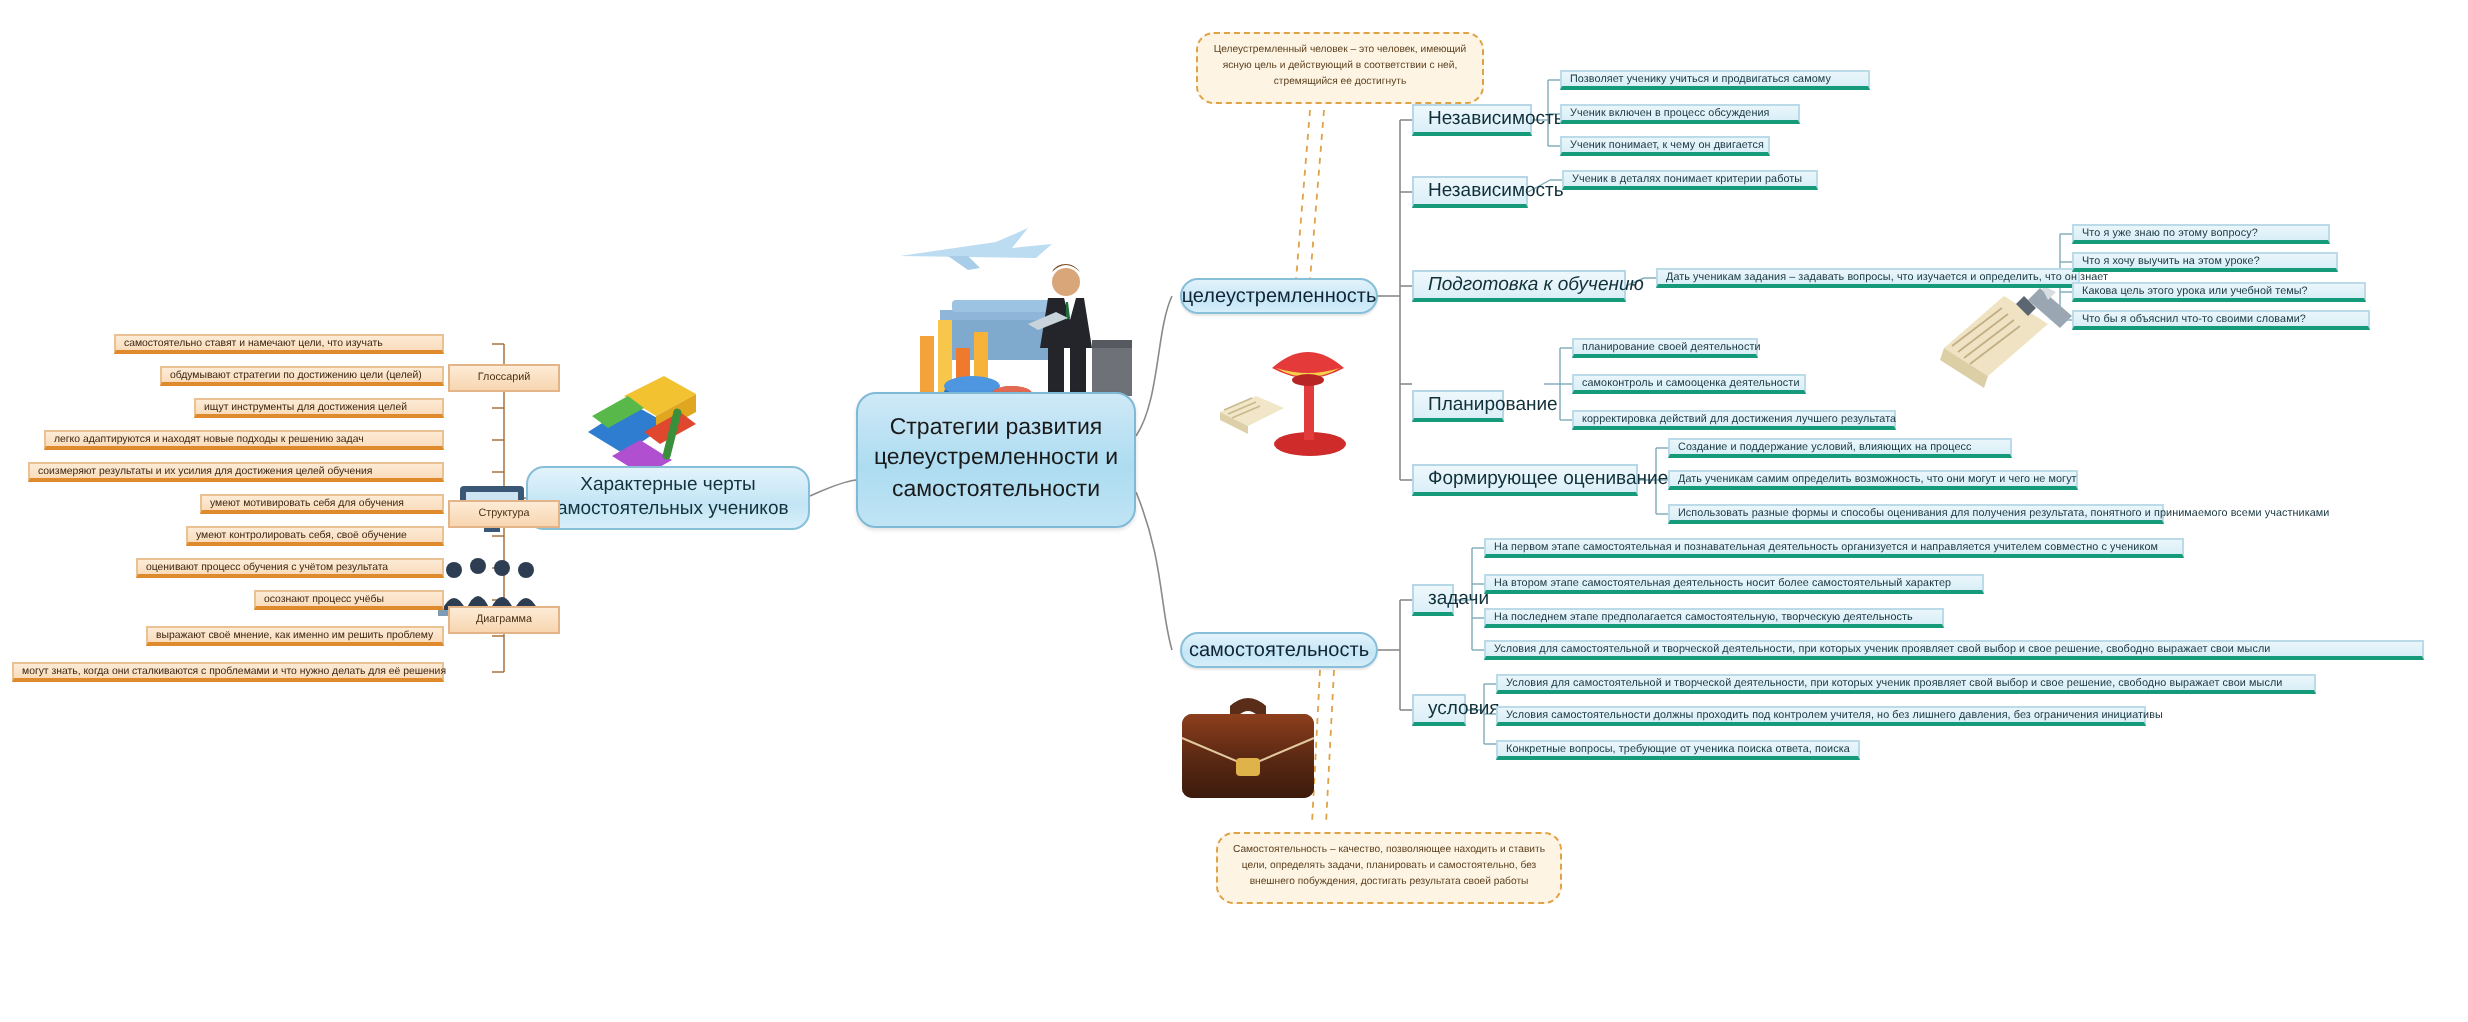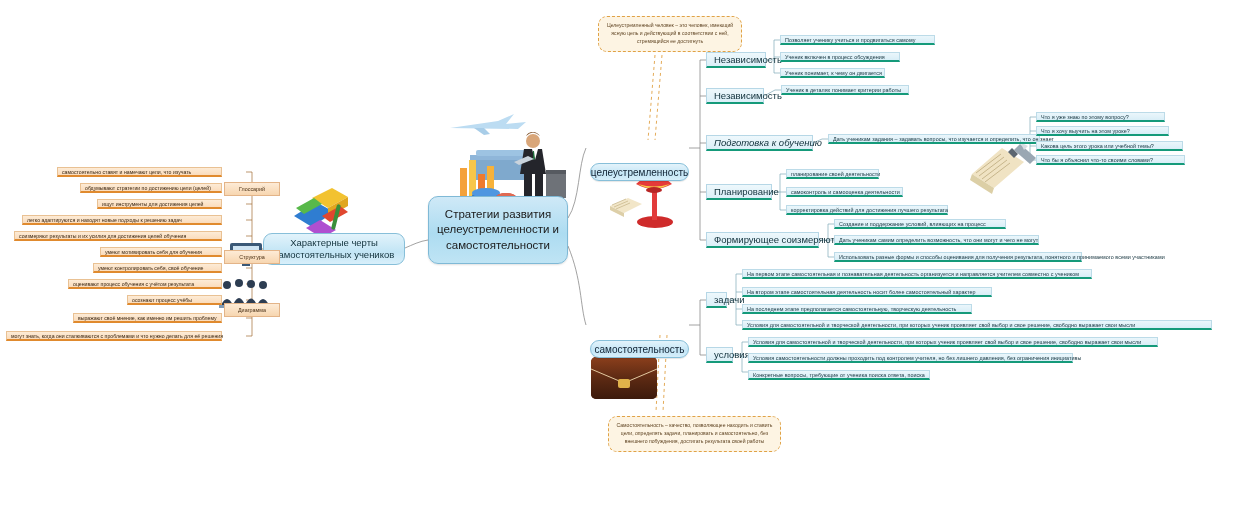--- a/index.html
+++ b/index.html
@@ -28,21 +28,20 @@
   }
 
   
   .pill{
     background:linear-gradient(180deg,#e3f3fb 0%,#c4e6f6 60%,#d6eefa 100%);
     border:1px solid #87bfd9;border-radius:9px;
     font-size:10px;color:#123;
     padding:3px 8px;height:18px;
     display:flex;align-items:center;justify-content:center;
     box-shadow:0 1px 1px rgba(0,0,0,.10);
-    margin-top:24px;
   }
 
   
   .cat{
     background:linear-gradient(180deg,#eef8fc 0%,#dbeff8 100%);
     border:1px solid #b6d7e6;border-bottom:2px solid #159a7a;
     font-size:9.5px;color:#10303a;
     padding:2px 7px;height:16px;
     display:flex;align-items:center;
   }
@@ -333,25 +332,25 @@
 
   <div class="node cat" style="left:706px;top:52px;width:60px;">
     <span>Независимость</span>
   </div>
   <div class="node cat" style="left:706px;top:88px;width:58px;">
     <span>Независимость</span>
   </div>
   <div class="node cat" style="left:706px;top:135px;width:107px;font-style:italic;">
     <span>Подготовка к обучению</span>
   </div>
-  <div class="node cat" style="left:706px;top:184px;width:66px;">
+  <div class="node cat" style="left:706px;top:195px;width:46px;">
     <span>Планирование</span>
   </div>
   <div class="node cat" style="left:706px;top:232px;width:113px;">
-    <span>Формирующее соизмеряют</span>
+    <span>Формирующее оценивание</span>
   </div>
 
   <div class="node cat" style="left:706px;top:292px;width:21px;">
     <span>задачи</span>
   </div>
   <div class="node cat" style="left:706px;top:347px;width:27px;">
     <span>условия</span>
   </div>
 
   <div class="node leaf" style="left:780px;top:35px;width:155px;">

